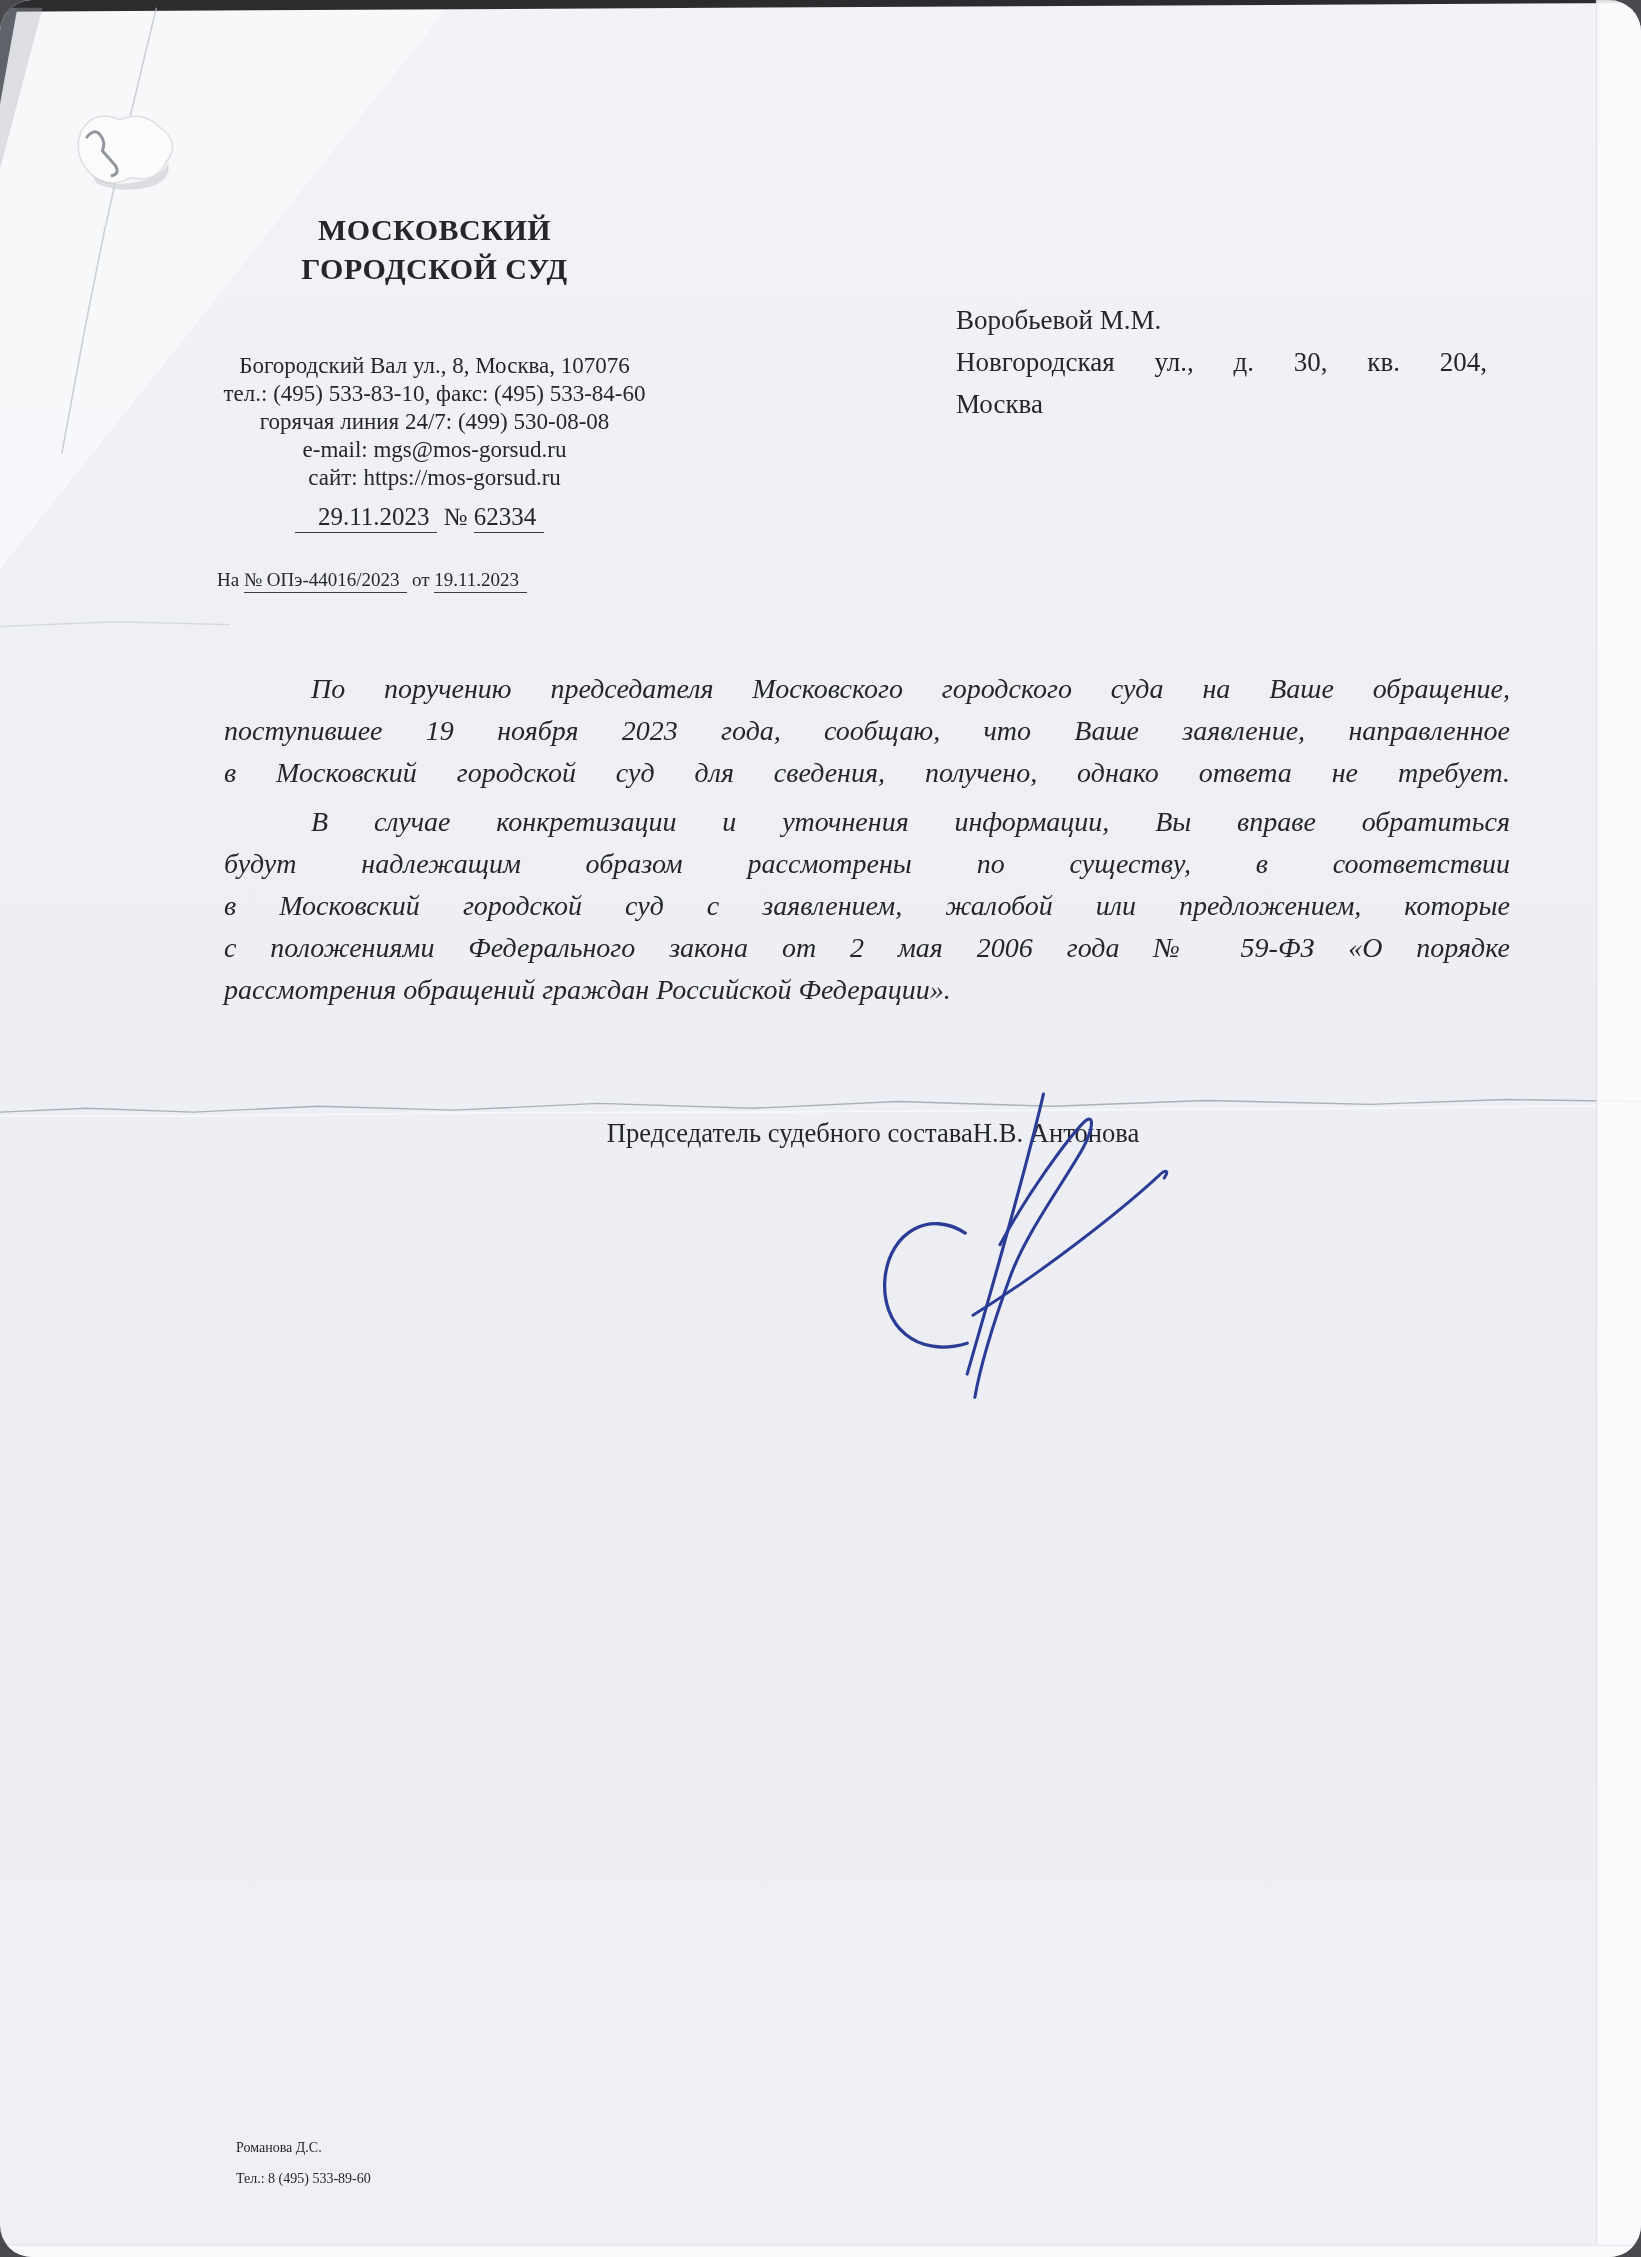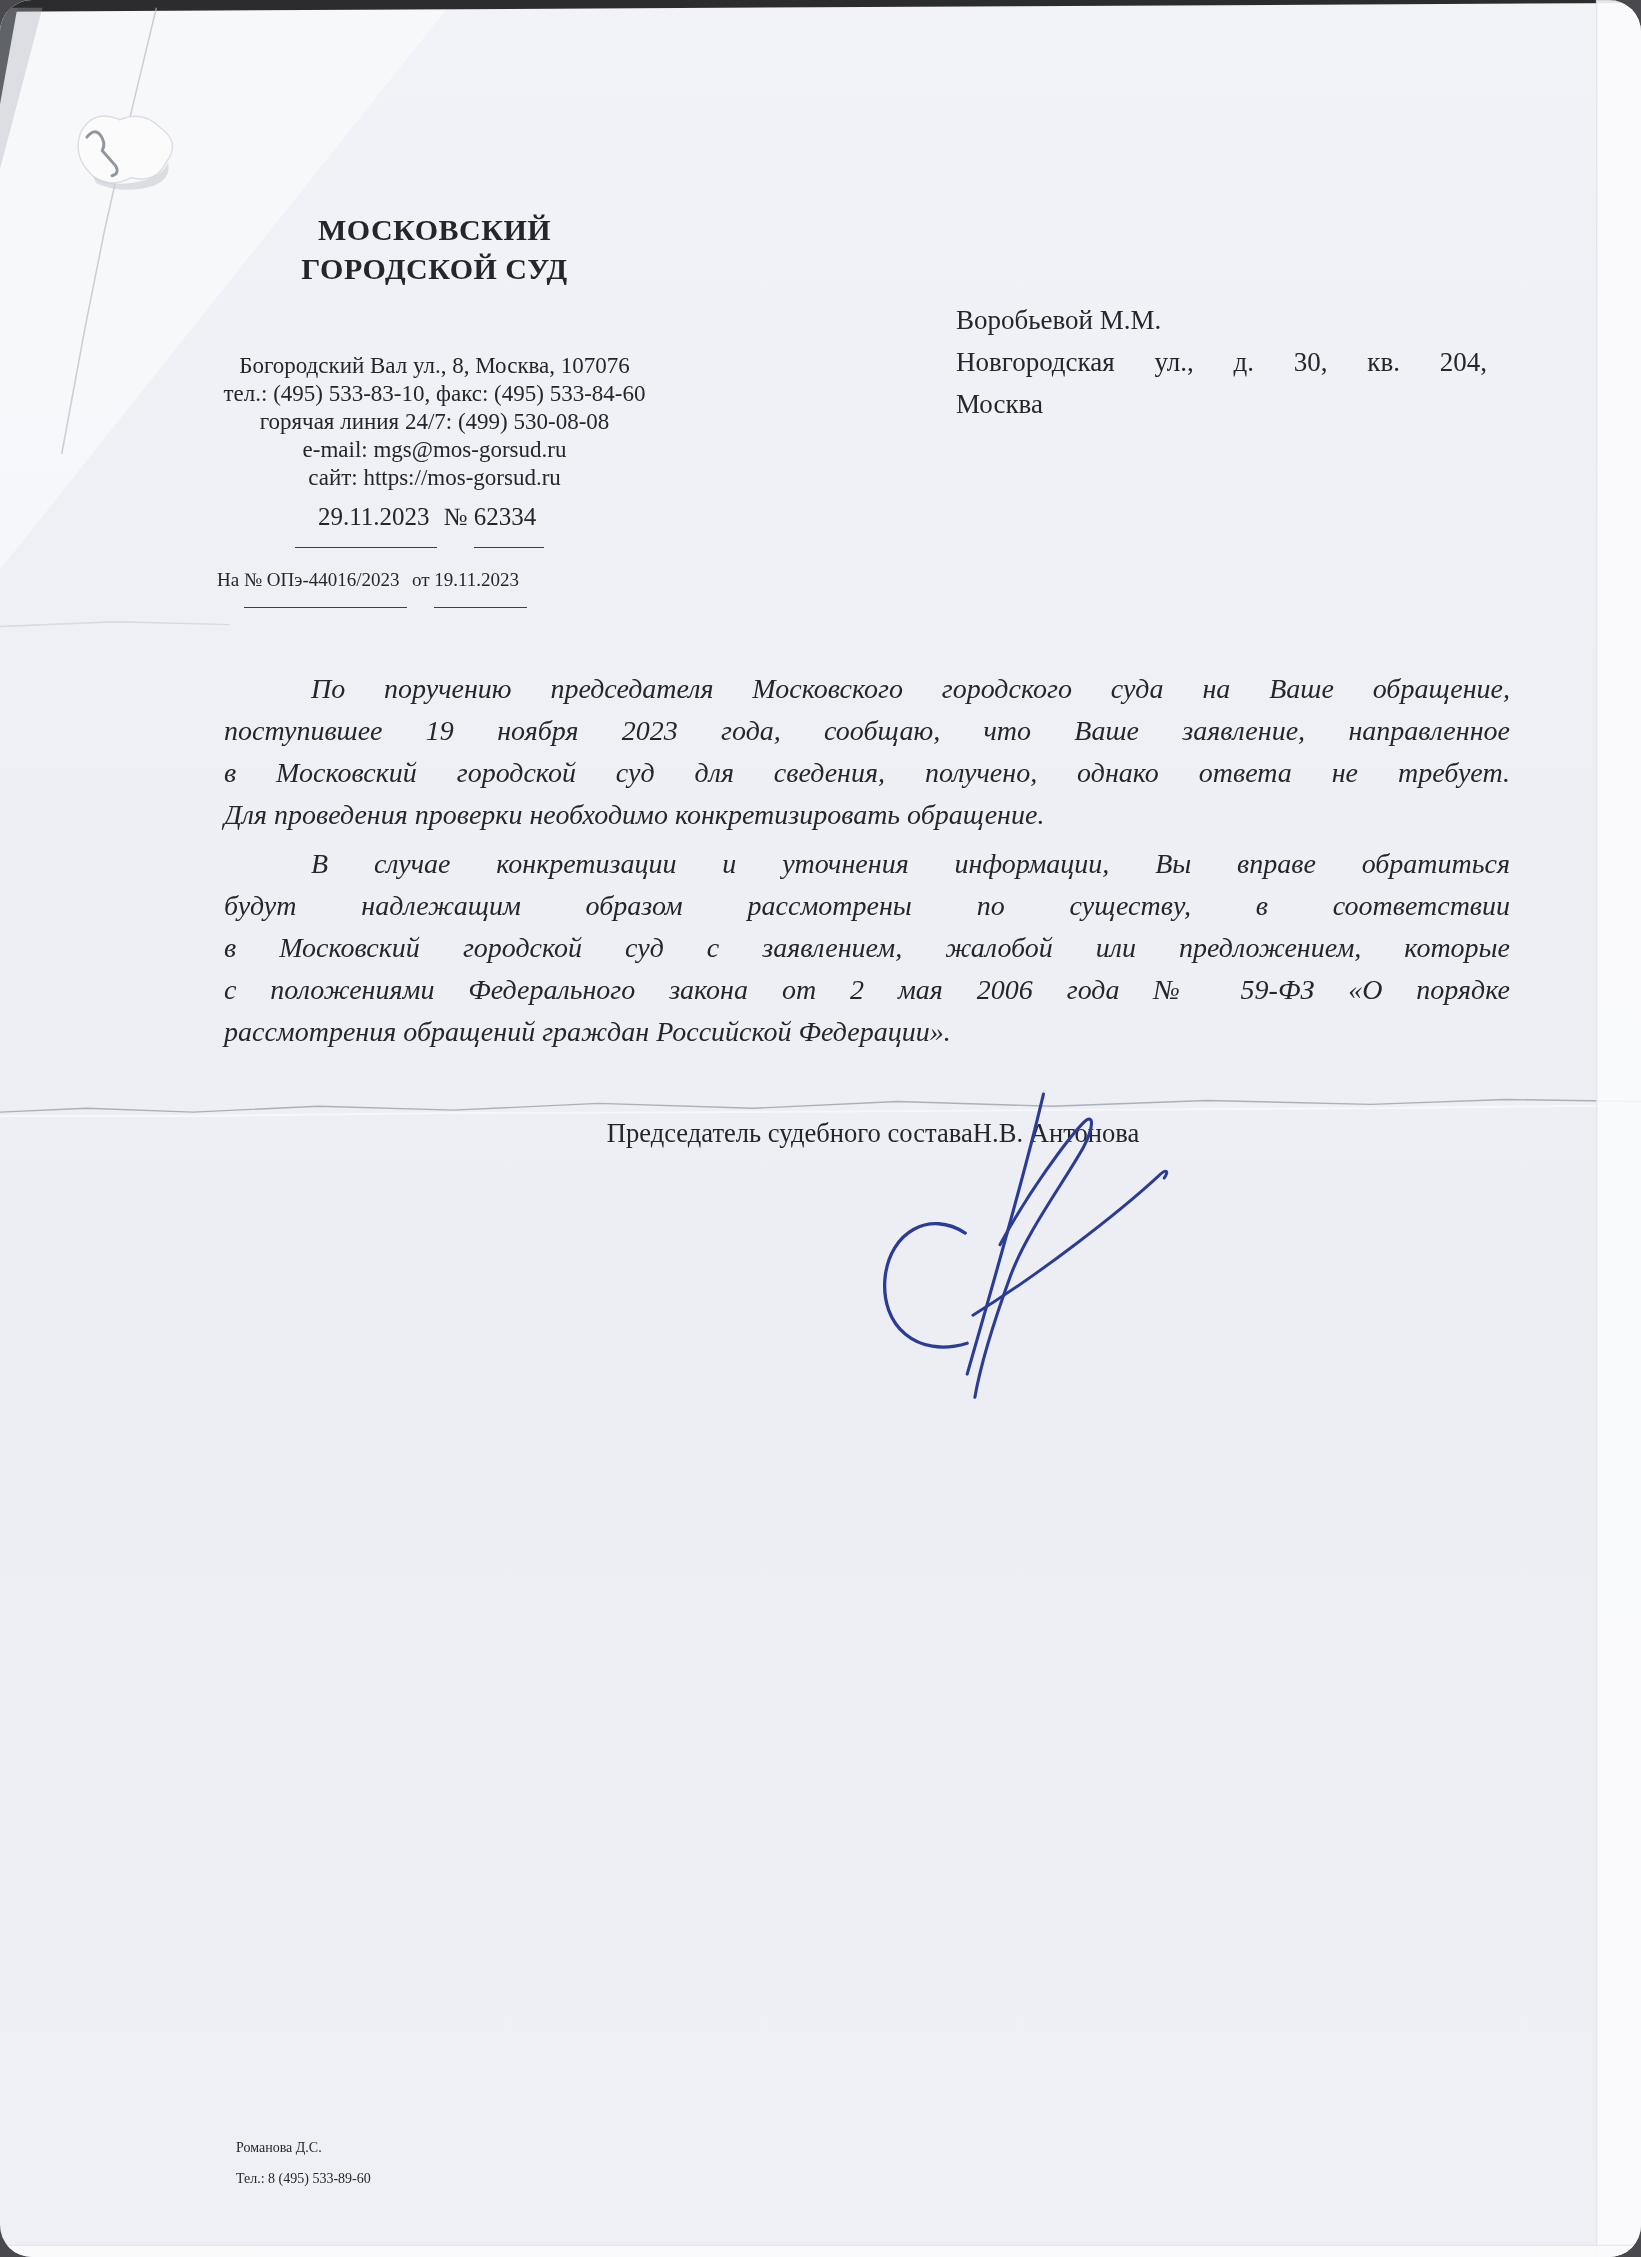--- a/index.html
+++ b/index.html
@@ -21,21 +21,21 @@
     text-align:center;font-weight:bold;
     font-size:30px;line-height:39px;letter-spacing:0.5px;
   }
   .org-contacts{
     left:164px;top:320px;width:541px;
     text-align:center;font-size:23px;line-height:28px;margin-top:32px;
   }
   
   .outgoing-line{left:295px;top:503px;font-size:25px;}
   .incoming-line{left:217px;top:569px;font-size:19px;}
-  .u{border-bottom:1.4px solid #3c3e44;padding-bottom:17px;}
+  .u{border-bottom:1.4px solid #3c3e44;padding-bottom:2px;}
   .u.lead{padding-left:23px;padding-right:7.7px;}
   .u.tail{padding-right:7.7px;}
   
   .recipient{left:956px;top:299px;width:531px;font-size:27px;line-height:42px;}
   .recipient .just{text-align:justify;text-align-last:justify;}
   
   .body-text{left:224px;top:668px;width:1286px;font-size:28px;line-height:42px;font-style:italic;}
   .jline{text-align:justify;text-align-last:justify;white-space:normal;}
   .jline.indent{padding-left:87px;}
   .jline.lastline{text-align-last:left;}
@@ -109,21 +109,20 @@
     <div>Воробьевой М.М.</div>
     <div class="just">Новгородская ул., д. 30, кв. 204,</div>
     <div>Москва</div>
   </div>
 
   <div class="abs body-text">
     <div class="para">
       <div class="jline indent">По поручению председателя Московского городского суда на Ваше обращение,</div>
       <div class="jline">поступившее 19 ноября 2023 года, сообщаю, что Ваше заявление, направленное</div>
       <div class="jline">в Московский городской суд для сведения, получено, однако ответа не требует.</div>
-      <div class="jline lastline">Для проведения проверки необходимо конкретизировать обращение.</div>
     </div>
     <div class="para p2">
       <div class="jline indent">В случае конкретизации и уточнения информации, Вы вправе обратиться</div>
       <div class="jline">будут надлежащим образом рассмотрены по существу, в соответствии</div>
       <div class="jline">в Московский городской суд с заявлением, жалобой или предложением, которые</div>
       <div class="jline">с положениями Федерального закона от 2 мая 2006 года № 59-ФЗ «О порядке</div>
       <div class="jline lastline">рассмотрения обращений граждан Российской Федерации».</div>
     </div>
   </div>
 

